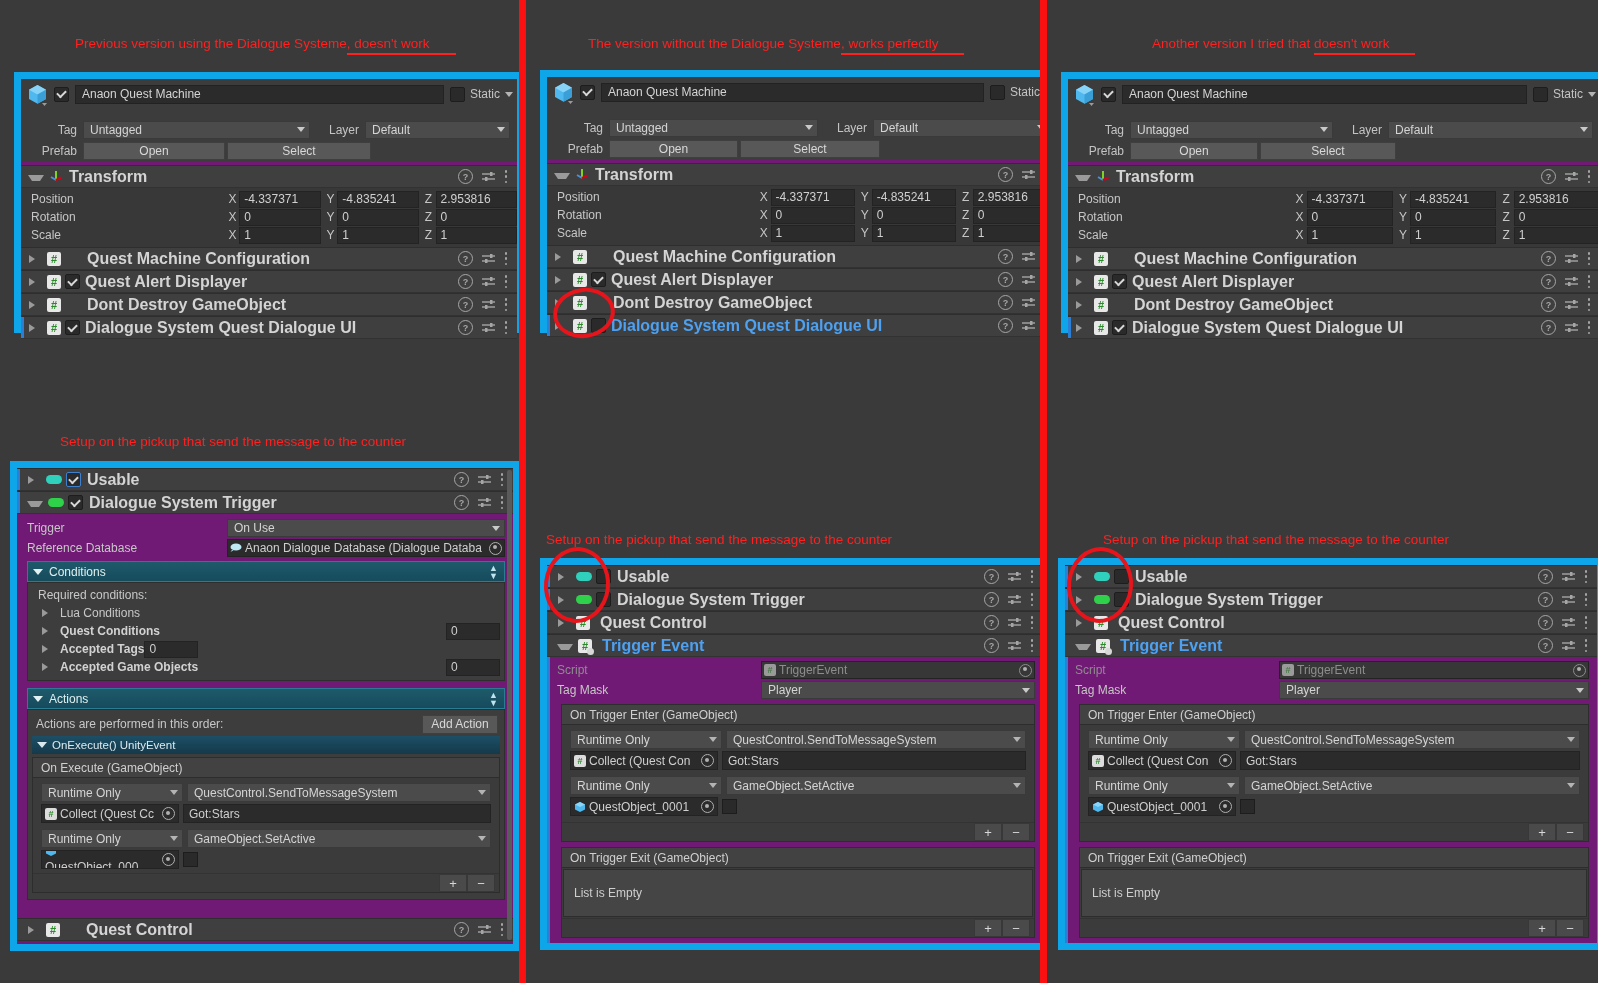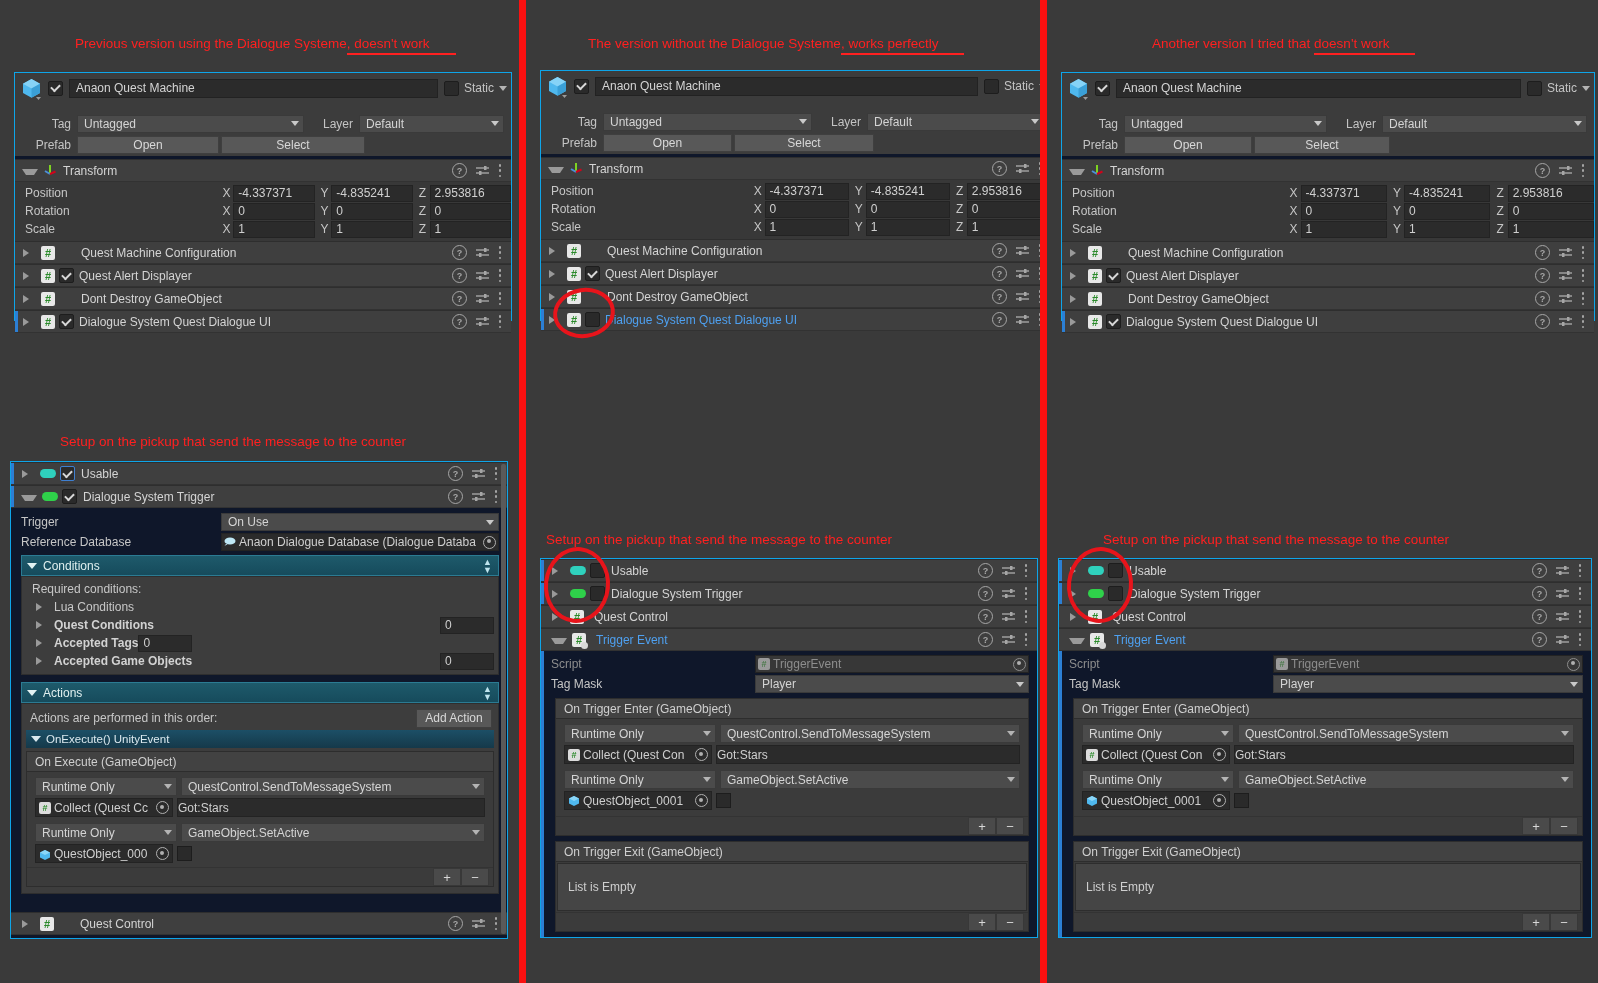--- a/index.html
+++ b/index.html
@@ -17,21 +17,21 @@
   #div-1{left:519px;}
   #div-2{left:1040px;}
 
   .note{
     position:absolute;color:#ff2020;font-size:13.5px;white-space:nowrap;
     font-family:"Liberation Sans","DejaVu Sans",sans-serif;
   }
   .note u{text-decoration:none;border-bottom:2px solid #ff2020;padding-bottom:2px;padding-right:26px;}
 
   
-  .insp{position:absolute;background:#0f172a;border:1px solid #0ea5e9;}
+  .insp{position:absolute;background:#701a75;border:7px solid #0ea5e9;}
 
   
   .go-head{padding:4px 4px 2px 4px;background:#3c3c3c;}
   .go-row1{display:flex;align-items:center;height:22px;}
   .cube{width:25px;height:25px;position:relative;flex:0 0 25px;margin-right:4px;}
   .cube svg{display:block;}
   .cb{width:13px;height:13px;background:#2a2a2a;border:1px solid #1d1d1d;border-radius:2px;
       display:flex;align-items:center;justify-content:center;flex:0 0 13px;position:relative;}
   .cb.on:after{content:"";width:7px;height:4px;border-left:2px solid #d8d8d8;border-bottom:2px solid #d8d8d8;
       transform:rotate(-45deg);margin-top:-2px;}
@@ -63,21 +63,21 @@
   .cicon{width:14px;height:14px;background:#e8e8e8;border-radius:2px;display:flex;align-items:center;
        justify-content:center;color:#2a8a2a;font-size:11px;font-weight:bold;flex:0 0 14px;margin-right:4px;
        font-family:"Liberation Sans",sans-serif;}
   .cicon.script-plus{position:relative;}
   .cicon.script-plus:after{content:"";position:absolute;right:-2px;bottom:-2px;width:7px;height:7px;
        background:#d8d8d8;border-radius:50%;}
   .pill{width:16px;height:9px;border-radius:5px;flex:0 0 16px;margin-right:4px;}
   .pill.teal{background:#2fd1bd;}
   .pill.green{background:#2fd14a;}
   .axis-ico{width:15px;flex:0 0 15px;margin-right:5px;}
-  .cname{flex:1;color:#d4d4d4;font-size:12px;font-weight:normal;white-space:nowrap;overflow:hidden;}
+  .cname{flex:1;color:#d4d4d4;font-size:16px;font-weight:bold;white-space:nowrap;overflow:hidden;}
   .cname.blue{color:#4ea0f0;}
   .cmenu{display:flex;align-items:center;gap:9px;margin-right:9px;flex:0 0 auto;opacity:.85;}
   .help-ic{width:13px;height:13px;border-radius:50%;border:1.5px solid #b8b8b8;color:#b8b8b8;font-size:9px;
        display:flex;align-items:center;justify-content:center;font-weight:bold;}
   .slid-ic{width:13px;height:12px;position:relative;}
   .dots-ic{width:4px;height:13px;display:flex;flex-direction:column;justify-content:space-between;align-items:center;}
   .dots-ic i{width:2.5px;height:2.5px;background:#b8b8b8;border-radius:50%;display:block;}
 
   
   .tbody{background:#383838;padding:2px 0 3px 0;}
@@ -113,21 +113,21 @@
         border-top:6px solid #dbe9ef;margin-right:5px;}
   .ue-box{border:1px solid #2d2d2d;background:#3b3b3b;}
   .ue-title{height:19px;display:flex;align-items:center;padding-left:8px;color:#cfcfcf;font-size:12px;
         border-bottom:1px solid #2d2d2d;background:#424242;}
   .ue-line{display:flex;align-items:center;height:19px;padding:2px 4px 0 4px;gap:4px;}
   .ue-sel{height:17px;background:#4b4b4b;border:1px solid #3a3a3a;display:flex;align-items:center;
         padding:0 4px 0 6px;color:#d4d4d4;font-size:12px;justify-content:space-between;}
   .ue-obj{height:17px;background:#2b2b2b;border:1px solid #232323;display:flex;align-items:center;
         padding:0 3px 0 3px;color:#cfcfcf;font-size:12px;gap:3px;overflow:hidden;white-space:nowrap;}
   .ue-txt{height:17px;background:#2b2b2b;border:1px solid #232323;display:flex;align-items:center;
-        color:#cfcfcf;font-size:12px;}
+        padding-left:5px;color:#cfcfcf;font-size:12px;}
   .sq-cb{width:13px;height:13px;background:#2a2a2a;border:1px solid #1d1d1d;flex:0 0 13px;}
   .miniico{width:12px;height:12px;flex:0 0 12px;border-radius:2px;background:#dcdcdc;color:#2a8a2a;
         font-size:9px;font-weight:bold;display:flex;align-items:center;justify-content:center;}
   .cubeico{width:12px;height:12px;flex:0 0 12px;}
   .pm-bar{height:18px;display:flex;align-items:center;justify-content:flex-end;background:#3b3b3b;
         border-top:1px solid #333;}
   .pm-btn{width:26px;height:16px;background:#4a4a4a;border:1px solid #383838;color:#d8d8d8;
         display:flex;align-items:center;justify-content:center;font-size:13px;}
   .empty-box{background:#454545;border:1px solid #2d2d2d;height:46px;display:flex;align-items:center;
         padding-left:10px;color:#cfcfcf;font-size:12px;}
@@ -472,21 +472,21 @@
                 <span>Runtime Only</span>
                   <span class="caret"></span>
               </div>
               <div class="ue-sel" style="flex:1;">
                 <span>GameObject.SetActive</span>
                   <span class="caret"></span>
               </div>
             </div>
             <div class="ue-line" style="padding-bottom:4px;">
               <div class="ue-obj" style="width:130px;justify-content:space-between;">
-                <span style="display:flex;align-items:flex-end;gap:3px;overflow:hidden;">
+                <span style="display:flex;align-items:flex-start;gap:3px;overflow:hidden;flex-direction:column;">
                   <span class="cubeico"><svg width="12" height="12" viewBox="0 0 12 12">
                         <polygon points="6,1 11,3.6 11,8.4 6,11 1,8.4 1,3.6" fill="#4fb8ee"></polygon>
                         <polygon points="6,1 11,3.6 6,6.1 1,3.6" fill="#8ad6f8"></polygon>
                       </svg></span>
                   <span>QuestObject_000</span>
                 </span>
                 <span class="radio-ic"></span>
               </div>
               <div class="sq-cb"></div>
             </div>

